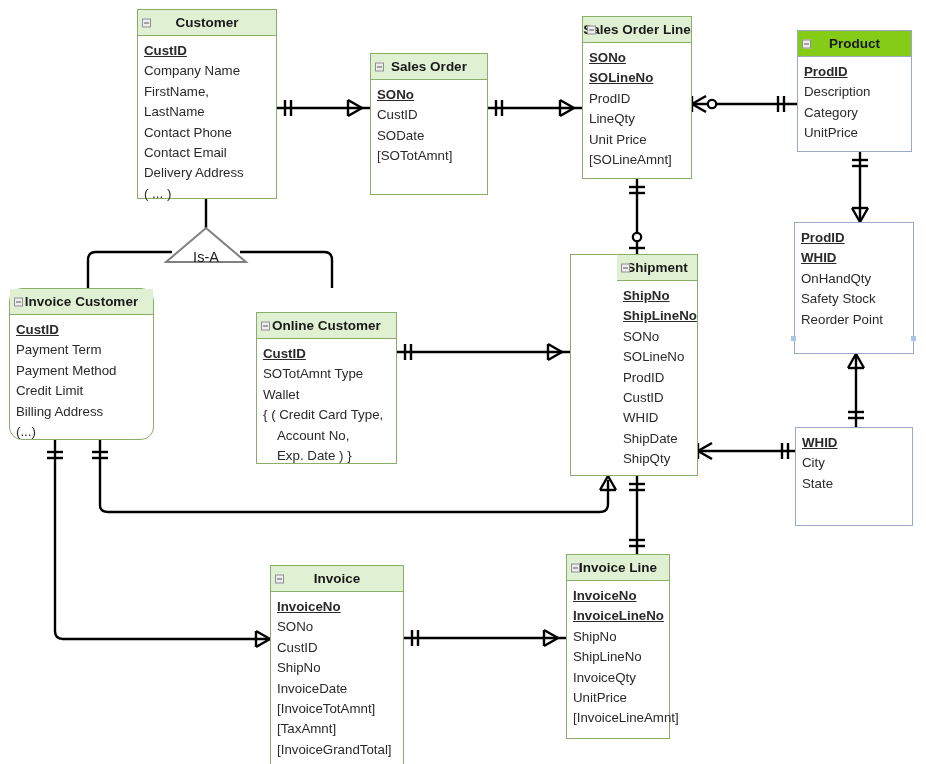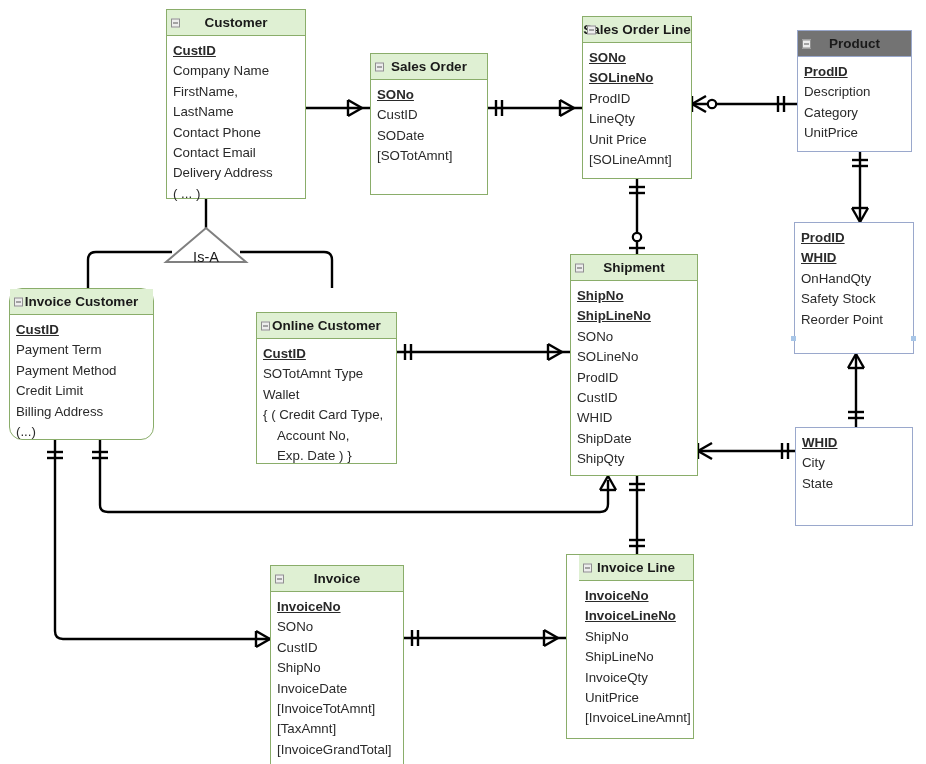--- a/index.html
+++ b/index.html
@@ -4,21 +4,21 @@
 <style>
   html,body{margin:0;padding:0;background:#ffffff;}
   body{width:926px;height:764px;font-family:"Liberation Sans",sans-serif;}
   #canvas{position:relative;width:926px;height:764px;overflow:hidden;}
   #links{position:absolute;left:0;top:0;width:926px;height:764px;}
 
   .entity{position:absolute;box-sizing:border-box;border:1px solid #8aad6a;background:#ffffff;}
   .entity.blue{border-color:#9aa8cc;}
   .ehead{position:relative;box-sizing:border-box;height:26px;background:#dff0d3;
          border-bottom:1px solid #8aad6a;display:flex;align-items:center;justify-content:center;}
-  .entity.blue .ehead{background:#737373;border-bottom-color:#9aa8cc;}
+  .entity.blue .ehead{background:#84cc16;border-bottom-color:#9aa8cc;}
   .etitle{font-size:13.5px;font-weight:bold;color:#1a1a1a;line-height:1;text-align:center;}
   .collapse{position:absolute;left:4px;top:50%;transform:translateY(-50%);
             width:9px;height:9px;box-sizing:border-box;border:1px solid #8f8f8f;background:#ededed;}
   .collapse::before{content:"";position:absolute;left:1px;top:3px;width:5px;height:1px;background:#5a5a5a;}
   .ebody{padding:5px 0 5px 6px;}
   .attr{font-size:13.3px;color:#2a2a2a;line-height:20.4px;white-space:pre;}
   .attr.pk{font-weight:bold;text-decoration:underline;}
   .attr.ind{padding-left:14px;}
 
   .handle{position:absolute;width:5px;height:5px;background:#a8c6e8;}
@@ -163,21 +163,21 @@
       <line x1="206" y1="199" x2="206" y2="228"></line>
       <path d="M 206 258 L 206 258"></path>
       <path d="M 172 252 L 96 252 Q 88 252 88 260 L 88 288"></path>
       <path d="M 240 252 L 324 252 Q 332 252 332 260 L 332 288"></path>
       <polygon points="206,228 246,262 166,262" fill="#ffffff" stroke="#808080" stroke-width="2"></polygon>
     </g>
     <text x="206" y="262" text-anchor="middle" font-family="Liberation Sans, sans-serif" font-size="14.5" fill="#1a1a1a">Is-A</text>
   </svg>
 
   <div id="entity-layer">
-      <div class="entity" style="left: 137px; top: 9px; width: 140px; height: 190px; margin-left: 29px;">
+      <div class="entity" style="left: 137px; top: 9px; width: 140px; height: 190px;">
         <div class="ehead">
           <span class="collapse"></span>
           <span class="etitle">Customer</span>
         </div>
         <div class="ebody">
           <div class="attr pk">CustID</div>
           <div class="attr">Company Name</div>
           <div class="attr">FirstName,</div>
           <div class="attr">LastName</div>
           <div class="attr">Contact Phone</div>
@@ -261,21 +261,21 @@
         </div>
         <div class="ebody">
           <div class="attr pk">CustID</div>
           <div class="attr">SOTotAmnt Type</div>
           <div class="attr">Wallet</div>
           <div class="attr">{ ( Credit Card Type,</div>
           <div class="attr ind">Account No,</div>
           <div class="attr ind">Exp. Date ) }</div>
         </div>
       </div>
-      <div class="entity" style="left: 570px; top: 254px; width: 128px; height: 222px;">
+      <div class="entity" style="left: 570px; top: 254px; width: 128px; height: 222px; padding-left: 46px;">
         <div class="ehead">
           <span class="collapse"></span>
           <span class="etitle">Shipment</span>
         </div>
         <div class="ebody">
           <div class="attr pk">ShipNo</div>
           <div class="attr pk">ShipLineNo</div>
           <div class="attr">SONo</div>
           <div class="attr">SOLineNo</div>
           <div class="attr">ProdID</div>
@@ -294,21 +294,21 @@
           <div class="attr pk">InvoiceNo</div>
           <div class="attr">SONo</div>
           <div class="attr">CustID</div>
           <div class="attr">ShipNo</div>
           <div class="attr">InvoiceDate</div>
           <div class="attr">[InvoiceTotAmnt]</div>
           <div class="attr">[TaxAmnt]</div>
           <div class="attr">[InvoiceGrandTotal]</div>
         </div>
       </div>
-      <div class="entity" style="left: 566px; top: 554px; width: 128px; height: 185px; padding-left: 12px;">
+      <div class="entity" style="left: 566px; top: 554px; width: 104px; height: 185px;">
         <div class="ehead">
           <span class="collapse"></span>
           <span class="etitle">Invoice Line</span>
         </div>
         <div class="ebody">
           <div class="attr pk">InvoiceNo</div>
           <div class="attr pk">InvoiceLineNo</div>
           <div class="attr">ShipNo</div>
           <div class="attr">ShipLineNo</div>
           <div class="attr">InvoiceQty</div>

